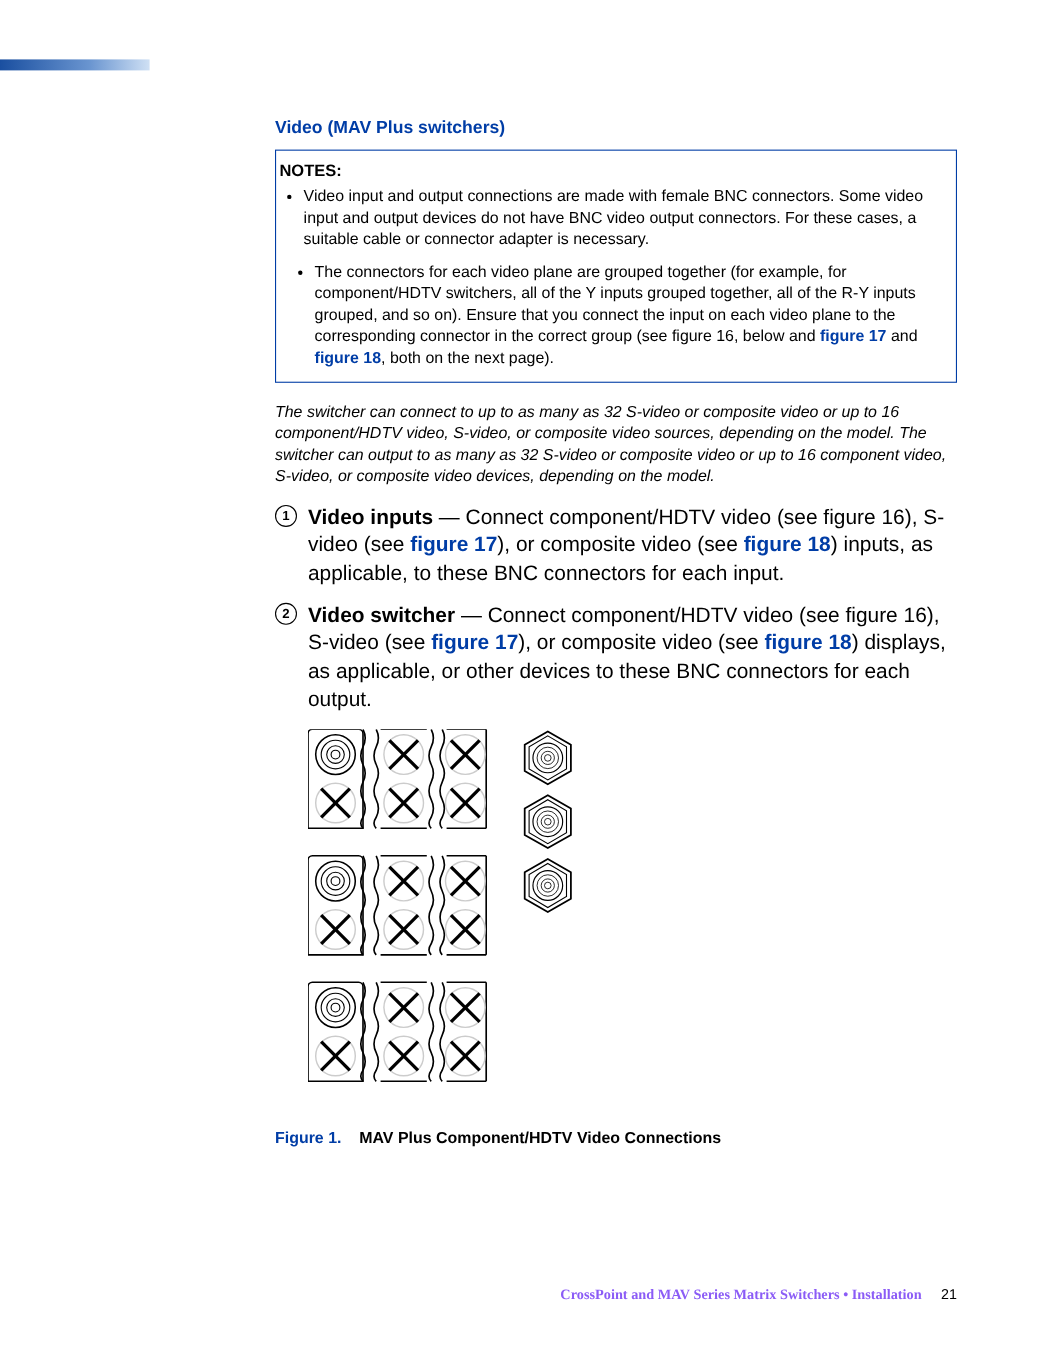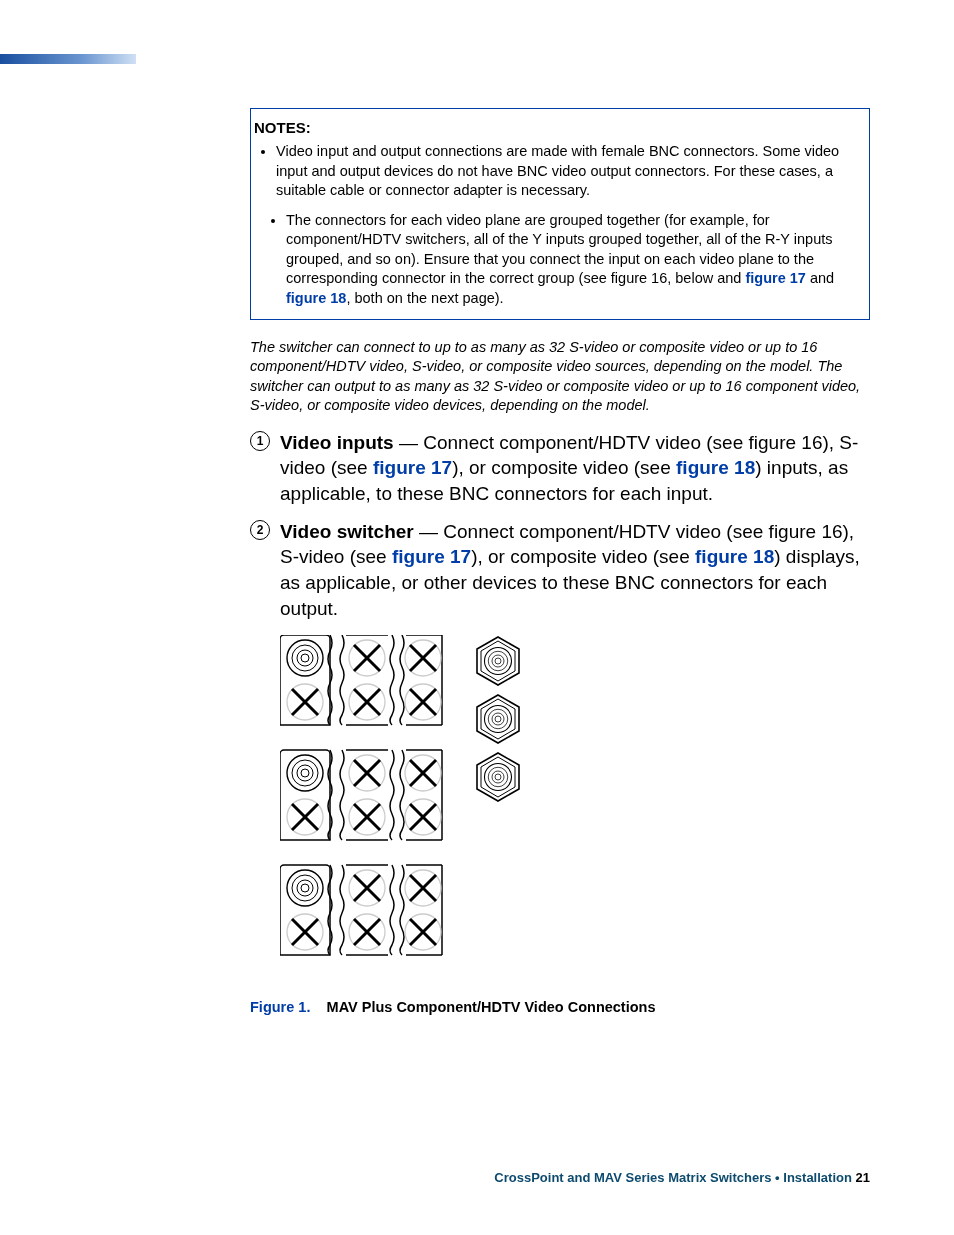--- a/index.html
+++ b/index.html
@@ -88,39 +88,40 @@
     font-size: 14.5px;
   }
   .fig-num { color: #003da6; font-weight: bold; }
   .fig-title { font-weight: bold; }
   .footer {
     position: absolute;
     bottom: 50px;
     right: 84px;
     font-size: 13px;
   }
-  .footer .doc { color: #0c4a6e; font-weight: bold; }
-  .footer .pg { font-weight: bold; }
+  .footer .doc { color: #8b5cf6; font-weight: bold; font-family: Liberation Serif, serif; }
+  .footer .pg { font-weight: normal; margin-left: 14px; }
 
   
   .diagram {
     margin-top: 14px;
     margin-left: 30px;
     position: relative;
     width: 260px;
     height: 340px;
   }
 </style>
 </head>
 <body>
 
 <div class="top-band"></div>
 
 <div class="content">
 
+  <div class="section-heading">Video (MAV Plus switchers)</div>
 
   <div class="notes-box">
     <div class="notes-title">NOTES:</div>
     <ul>
       <li>Video input and output connections are made with female BNC connectors. Some video input and output devices do not have BNC video output connectors. For these cases, a suitable cable or connector adapter is necessary.</li>
       <li>
         <span>The connectors for each video plane are grouped together (for example, for component/HDTV switchers, all of the Y inputs grouped together, all of the R-Y inputs grouped, and so on). Ensure that you connect the input on each video plane to the corresponding connector in the correct group (see figure 16, below and </span><span class="link">figure 17</span><span> and </span><span class="link">figure 18</span><span>, both on the next page).</span>
       </li>
     </ul>
   </div>

